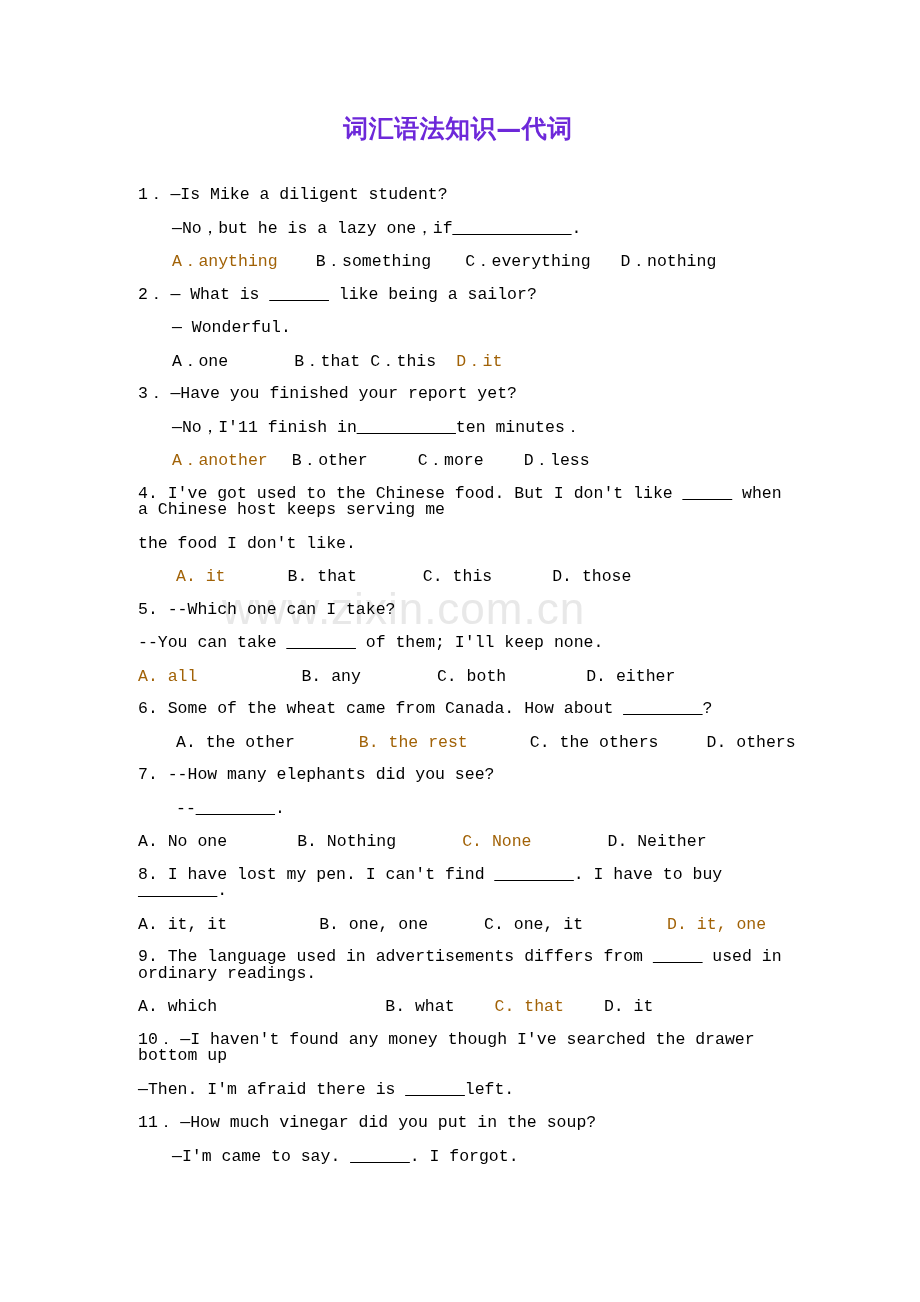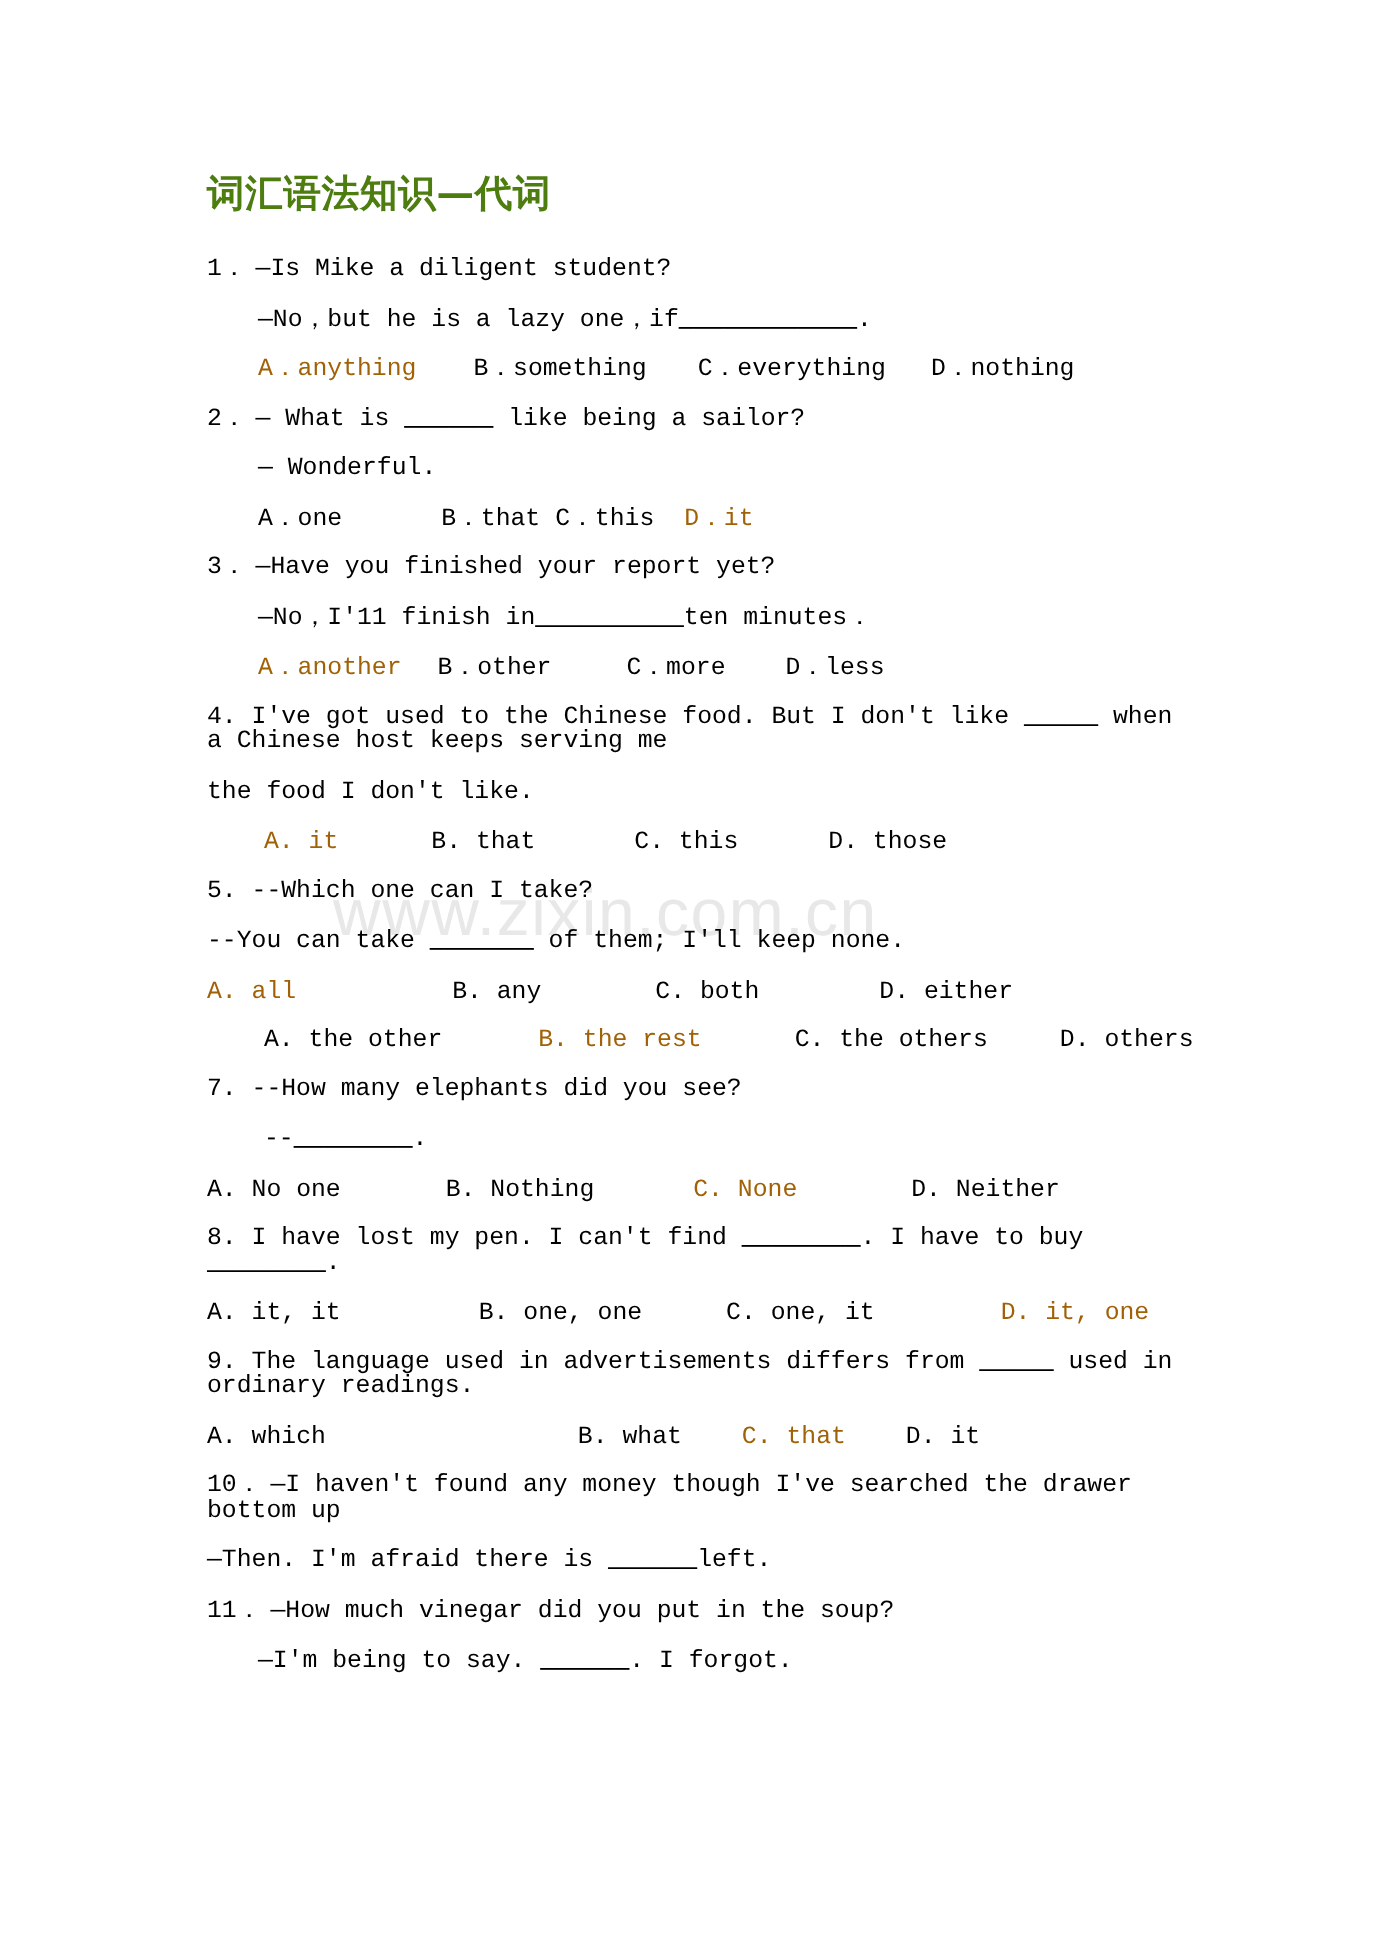--- a/index.html
+++ b/index.html
@@ -42,28 +42,28 @@
   
   .content {
     position: relative;
     z-index: 2;
     padding-top: 112px;
     padding-left: 138px;
     padding-right: 122px;
   }
 
   .doc-title {
-    text-align: left;
+    text-align: center;
     font-family: "DejaVu Sans", "Liberation Sans", sans-serif;
     font-weight: bold;
     font-size: 25px;
     letter-spacing: 0.5px;
-    margin: 0 0 26px 0;
+    margin: 0 0 42px 0;
     padding-right: 20px;
-    color: #4d7c0f;
+    color: #6d28d9;
   }
 
   .q {
     font-size: 16.5px;
     line-height: 1.0;
     margin: 0;
     font-family: Liberation Mono, monospace;
   }
 
   .line {
@@ -134,20 +134,21 @@
 
     <div class="q">
       <div class="line ln-stem indent-0">5. --Which one can I take?</div>
       <div class="line ln-reply indent-0"><span>--You can take </span><span class="blank-u">_______</span><span> of them; I'll keep none.</span></div>
       <div class="line ln-opts indent-0">
         <span class="red"><span>A.</span>&nbsp;<span>all</span></span><span style="display:inline-block;width:104px"></span><span><span>B.</span>&nbsp;<span>any</span></span><span style="display:inline-block;width:76px"></span><span><span>C.</span>&nbsp;<span>both</span></span><span style="display:inline-block;width:80px"></span><span><span>D.</span>&nbsp;<span>either</span></span>
       </div>
     </div>
 
     <div class="q">
+      <div class="line ln-stem indent-0"><span>6. Some of the wheat came from Canada. How about </span><span class="blank-u">________</span><span>?</span></div>
       <div class="line ln-opts indent-2">
         <span><span>A.</span>&nbsp;<span>the other</span></span><span style="display:inline-block;width:64px"></span><span class="red"><span>B.</span>&nbsp;<span>the rest</span></span><span style="display:inline-block;width:62px"></span><span><span>C.</span>&nbsp;<span>the others</span></span><span style="display:inline-block;width:48px"></span><span><span>D.</span>&nbsp;<span>others</span></span>
       </div>
     </div>
 
     <div class="q">
       <div class="line ln-stem indent-0">7. --How many elephants did you see?</div>
       <div class="line ln-reply indent-2"><span>--</span><span class="blank-u">________</span><span>.</span></div>
       <div class="line ln-opts indent-0">
         <span><span>A.</span>&nbsp;<span>No one</span></span><span style="display:inline-block;width:70px"></span><span><span>B.</span>&nbsp;<span>Nothing</span></span><span style="display:inline-block;width:66px"></span><span class="red"><span>C.</span>&nbsp;<span>None</span></span><span style="display:inline-block;width:76px"></span><span><span>D.</span>&nbsp;<span>Neither</span></span>
@@ -168,17 +169,17 @@
       </div>
     </div>
 
     <div class="q">
       <div class="line ln-stem indent-0"><span>10．</span><span style="display:inline-block;width:6px"></span><span>—I haven't found any money though I've searched the drawer bottom up</span></div>
       <div class="line ln-reply indent-0"><span>—Then. I'm afraid there is </span><span class="blank-u">______</span><span>left.</span></div>
     </div>
 
     <div class="q">
       <div class="line ln-stem indent-0"><span>11．</span><span style="display:inline-block;width:6px"></span><span>—How much vinegar did you put in the soup?</span></div>
-      <div class="line ln-reply indent-1"><span>—I'm being to say. </span><span class="blank-u">______</span><span>. I forgot.</span></div>
+      <div class="line ln-reply indent-1"><span>—I'm came to say. </span><span class="blank-u">______</span><span>. I forgot.</span></div>
     </div>
 
   </div>
 </div>
 
 </body></html>

